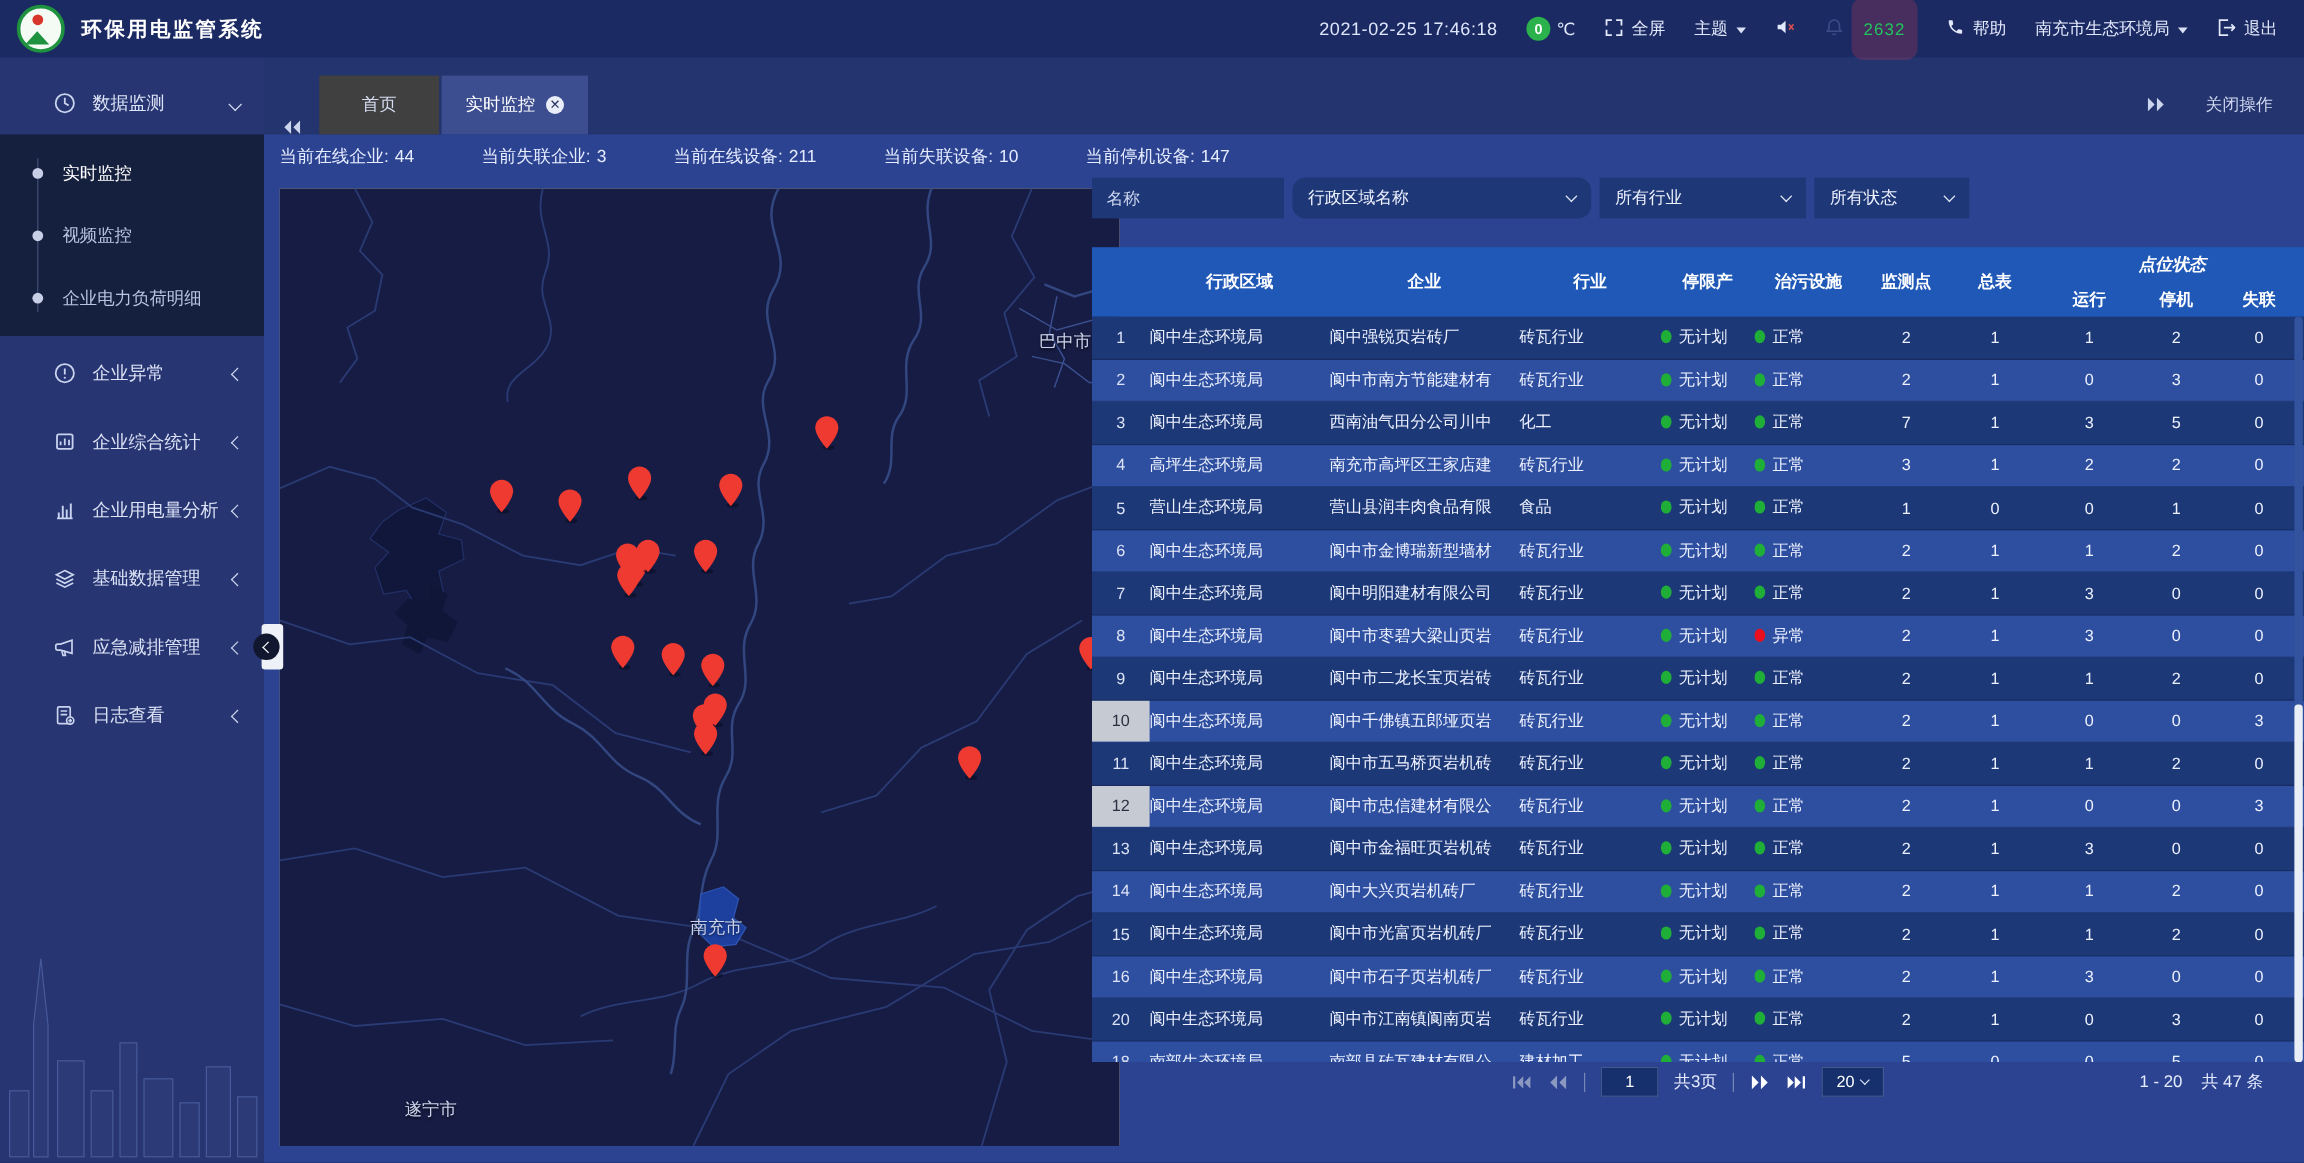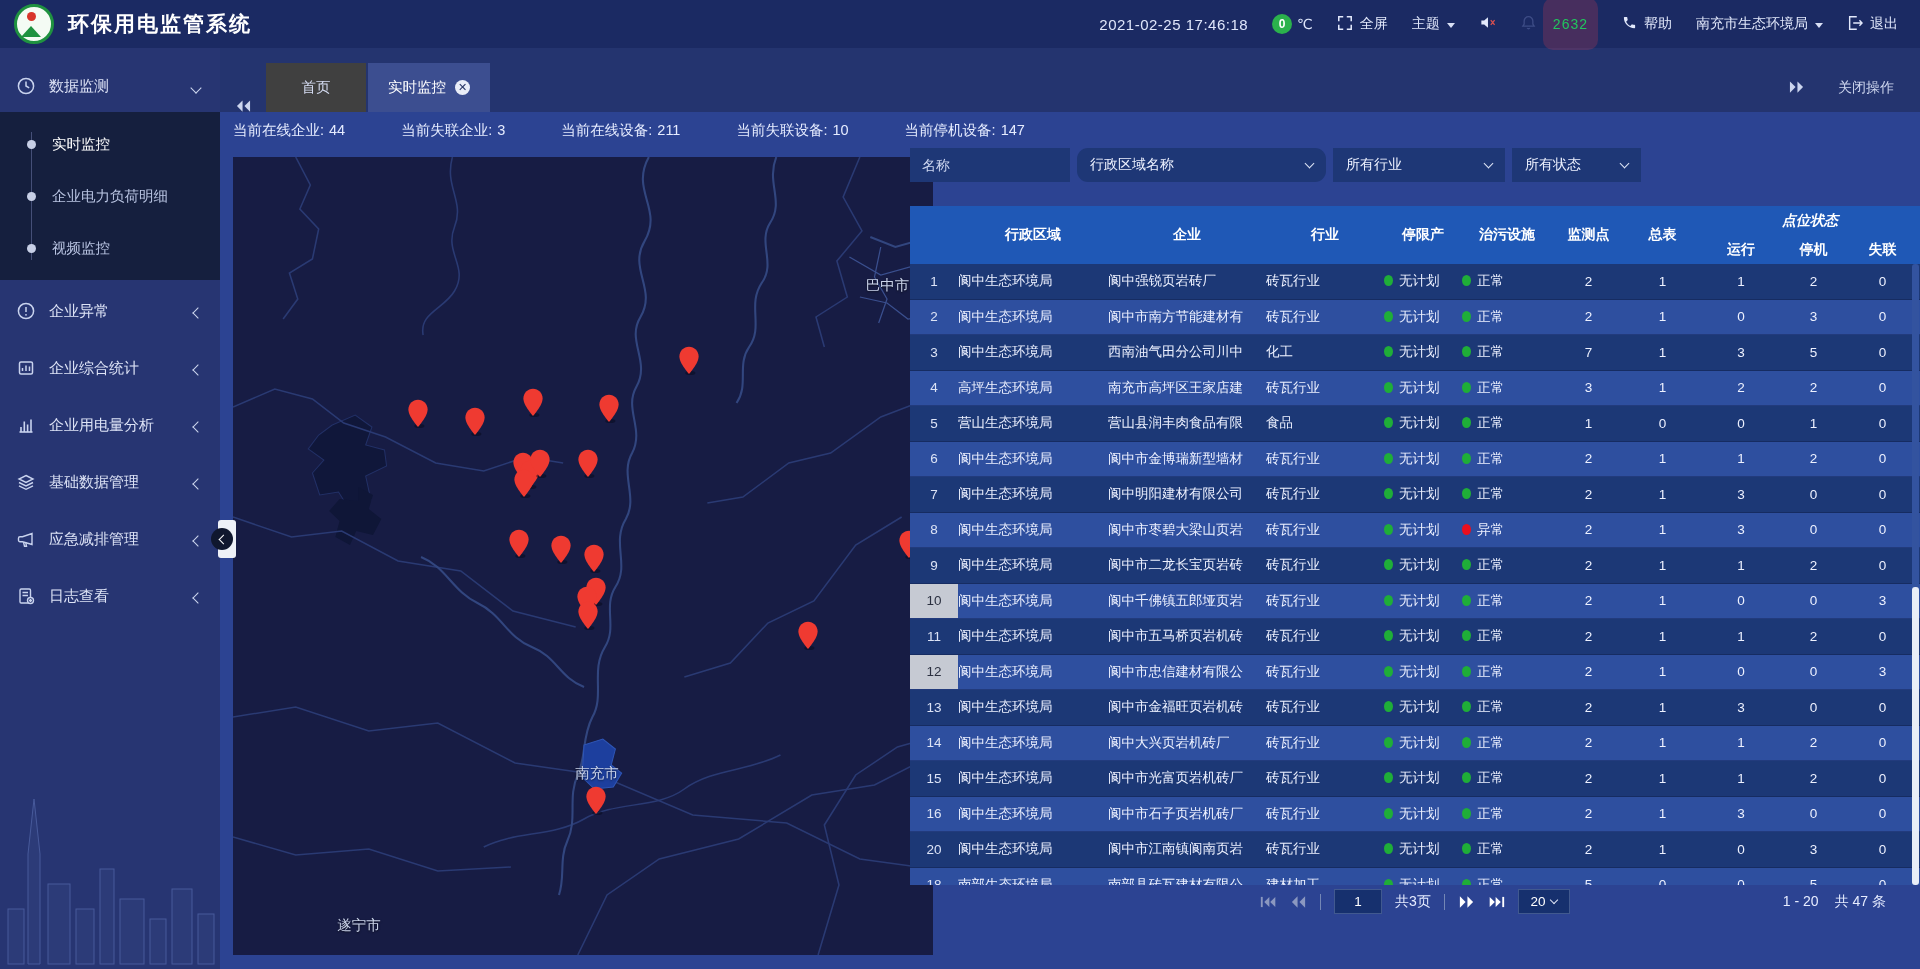--- a/index.html
+++ b/index.html
@@ -7,37 +7,37 @@
        font-family:"Liberation Sans","DejaVu Sans",sans-serif;-webkit-font-smoothing:antialiased;}
 
   
   .topbar{position:absolute;left:0;top:0;width:1920px;height:48px;background:#1b2a63;
           display:flex;align-items:center;z-index:7;}
   .logo{width:34px;height:34px;margin-left:14px;border-radius:50%;background:#f4fbf4;
         border:3px solid #1f9240;position:relative;flex:none;}
   .logo::before{content:"";position:absolute;left:10px;top:5px;width:9px;height:9px;border-radius:50%;background:#d8352b;}
   .logo::after{content:"";position:absolute;left:4px;bottom:4px;width:0;height:0;
         border-left:10px solid transparent;border-right:10px solid transparent;border-bottom:11px solid #1f9240;}
-  .app-title{color:#ffffff;font-size:21px;font-weight:bold;margin-left:14px;letter-spacing:2px;}
+  .app-title{color:#ffffff;font-size:17px;font-weight:bold;margin-left:14px;letter-spacing:2px;}
   .topbar-right{margin-left:auto;display:flex;align-items:center;gap:24px;padding-right:22px;
                 color:#dfe6fb;font-size:14px;}
   .hbtn{display:flex;align-items:center;gap:7px;color:#e3e9fc;cursor:pointer;white-space:nowrap;}
   .datetime{font-size:15px;letter-spacing:.5px;}
   .temp-wrap{display:flex;align-items:center;gap:5px;}
   .temp-badge{width:20px;height:20px;border-radius:50%;background:#2bb24c;color:#fff;font-size:12px;
               display:flex;align-items:center;justify-content:center;font-weight:bold;}
   .caret{width:0;height:0;border-left:4px solid transparent;border-right:4px solid transparent;
          border-top:5px solid #d9e0f5;margin-top:2px;}
   .badge-pill{background:rgba(186,58,84,.28);color:#22c55e;font-weight:normal;border-radius:10px;
               padding:18px 10px;font-size:14px;letter-spacing:1px;}
   .bell-wrap{display:flex;align-items:center;gap:6px;}
 
   
   .sidebar{position:absolute;left:0;top:48px;width:220px;height:921px;background:#273572;z-index:5;overflow:hidden;}
-  .side-group{height:52px;display:flex;align-items:center;padding:0 20px 0 16px;color:#dde3f6;
+  .side-group{height:52px;display:flex;align-items:center;padding:0 20px 0 44px;color:#dde3f6;
               font-size:15px;cursor:pointer;}
   .side-group.first{margin-top:12px;}
   .side-group:not(.first){margin-top:5px;}
   .g-icon{width:20px;height:20px;margin-right:13px;flex:none;}
   .g-icon svg{width:100%;height:100%;}
   .g-chev{margin-left:auto;}
   .chev{width:7px;height:7px;border-right:1.6px solid #cdd6ee;border-bottom:1.6px solid #cdd6ee;display:inline-block;}
   .chev.down{transform:rotate(45deg);margin-top:-3px;}
   .chev.left{transform:rotate(135deg);margin-right:-2px;}
   .side-sub{background:#151f3e;padding:6px 0;position:relative;}
@@ -190,24 +190,24 @@
               <path d="M10 5.5V10l3.2 1.8"></path>
             </svg></span>
           <span class="g-label">数据监测</span>
           <span class="g-chev"><span class="chev down"></span></span>
         </div>
         <div class="side-sub">
           <div class="sub-item active">
             <span class="sub-label">实时监控</span>
           </div>
           <div class="sub-item">
+            <span class="sub-label">视频监控</span>
+          </div>
+          <div class="sub-item">
             <span class="sub-label">企业电力负荷明细</span>
-          </div>
-          <div class="sub-item">
-            <span class="sub-label">视频监控</span>
           </div>
         </div>
         <div class="side-group">
           <span class="g-icon"><svg viewBox="0 0 20 20" fill="none" stroke="#c9d3ee" stroke-width="1.5">
               <circle cx="10" cy="10" r="7.6"></circle>
               <path d="M10 6v5"></path>
               <circle cx="10" cy="13.8" r="0.9" fill="#c9d3ee" stroke="none"></circle>
             </svg></span>
           <span class="g-label">企业异常</span>
           <span class="g-chev"><span class="chev left"></span></span>

